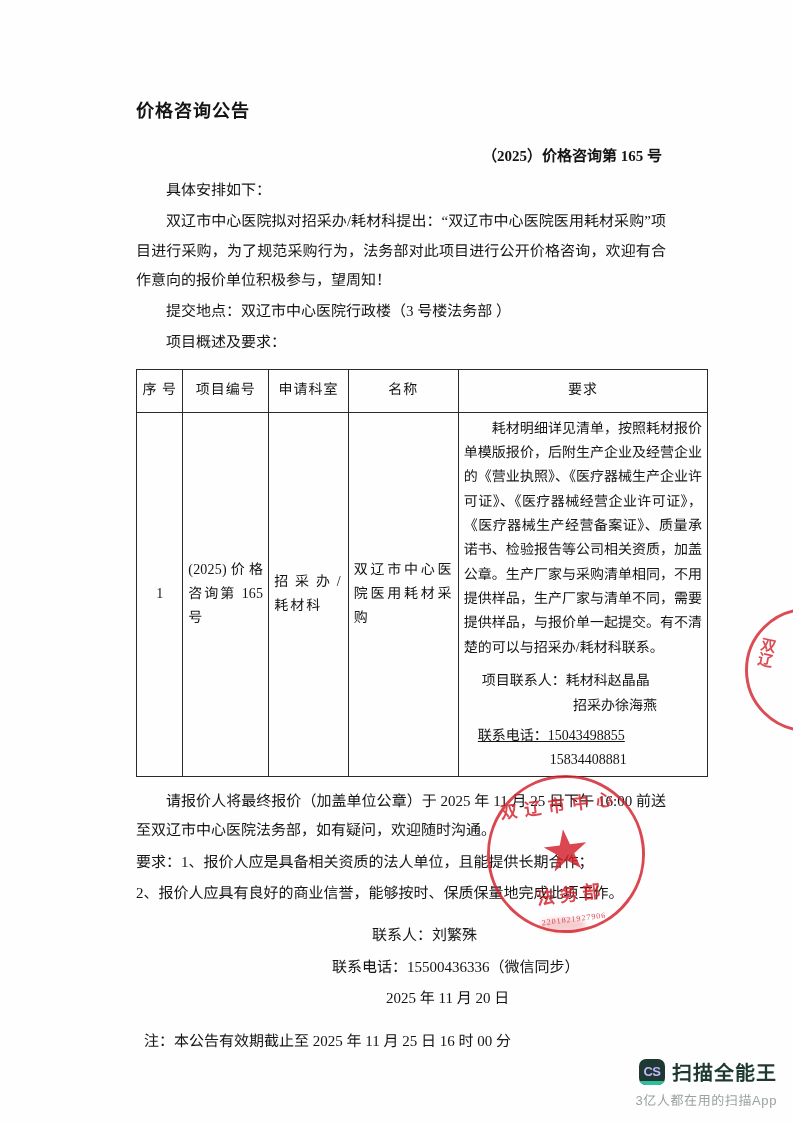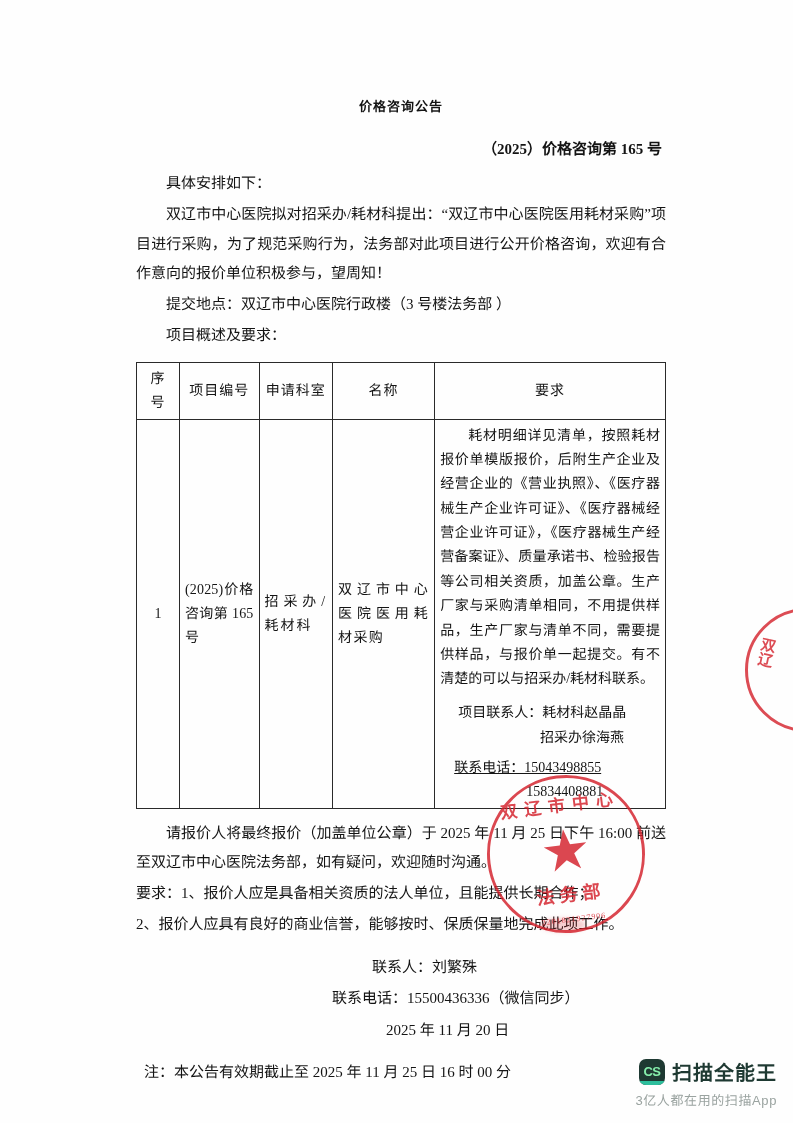--- a/index.html
+++ b/index.html
@@ -24,22 +24,21 @@
 
   
   .doc {
     position: absolute;
     left: 136px;
     top: 96px;
     width: 530px;
   }
 
   .doc-title {
-    text-align: center;
-    font-size: 13px;
+    font-size: 18px;
     font-weight: bold;
     letter-spacing: 1px;
     margin-bottom: 22px;
   }
 
   .doc-number {
     text-align: right;
     font-size: 15px;
     font-weight: bold;
     margin-bottom: 11px;
@@ -53,21 +52,21 @@
     text-align: justify;
     text-justify: inter-ideograph;
   }
   p.indent { text-indent: 2em; }
 
   .spaced { margin-bottom: 4px; }
 
   
   table.main-table {
     border-collapse: collapse;
-    width: 530px;
+    width: 572px;
     margin-top: 11px;
     margin-bottom: 10px;
     table-layout: fixed;
   }
   table.main-table td,
   table.main-table th {
     border: 1px solid #2a2a2a;
     padding: 4px 5px;
     font-size: 14px;
     line-height: 1.72;
@@ -242,21 +241,21 @@
     display: flex;
     align-items: center;
     justify-content: flex-end;
     gap: 7px;
   }
   .cam-badge {
     width: 26px;
     height: 26px;
     border-radius: 7px;
     background: #1e3932;
-    color: #86efac;
+    color: #c4b5fd;
     font-size: 13px;
     font-weight: bold;
     line-height: 26px;
     text-align: center;
     letter-spacing: -.5px;
     position: relative;
     overflow: hidden;
     font-family: "Liberation Sans", sans-serif;
   }
   .cam-badge::after {

